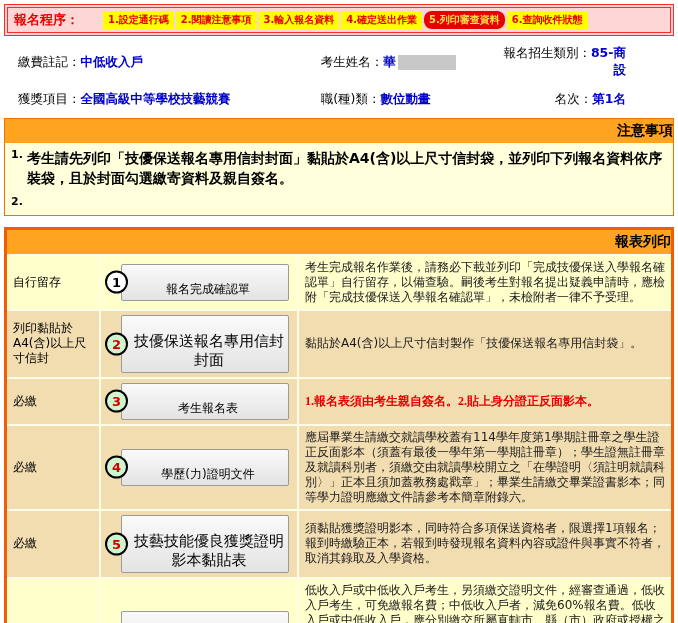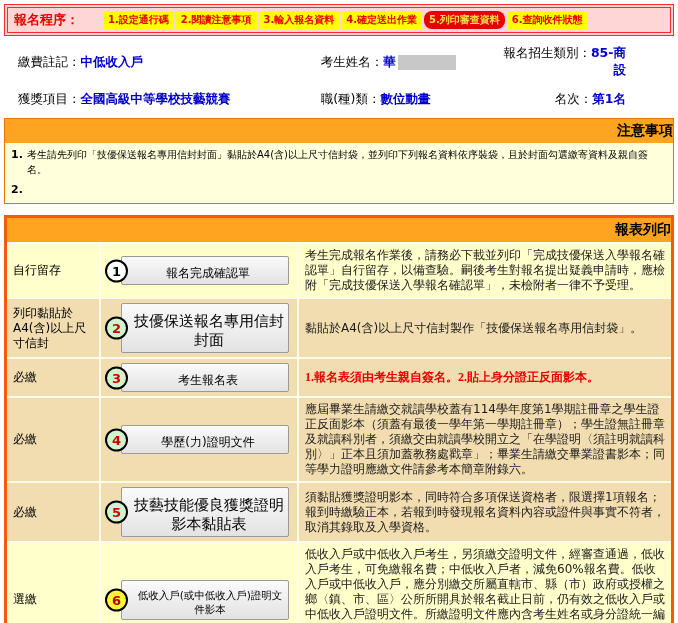--- a/index.html
+++ b/index.html
@@ -25,39 +25,39 @@
   .award-val { display:inline-block; max-width:152px; vertical-align:middle; text-align:left; }
   .redact { display:inline-block; width:58px; height:15px; background:#C8C8C8; vertical-align:middle; margin-left:2px; }
 
   
   .notice { margin:10px 0 0 0; border:1px solid #F07000; }
   .sec-header { background:#FFA421; text-align:right; font-weight:bold; font-size:14px; color:#000; padding:3px 0; }
   .notice-body { background:#FFFFDC; padding:5px 8px 7px 6px; }
   .n-item { display:flex; margin-bottom:6px; }
   .n-item:last-child { margin-bottom:0; }
   .n-num { font-weight:bold; font-size:11px; width:16px; flex:none; padding-top:0; }
-  .n-text { font-size:10px; font-weight:normal; line-height:1.45; }
+  .n-text { font-size:14px; font-weight:bold; line-height:1.45; }
   .n-text.red { color:#E60000; }
 
   
   .report { margin:11px 0 0 0; border:3px solid #F25C05; background:#FFFFCC; }
   .t-row { display:grid; grid-template-columns:92px 200px 1fr; border-top:2px solid #FFFDE8; }
   .t-row.bg-light > div { background:#FFFFCC; }
   .t-row.bg-wheat > div { background:#F2DDB1; }
   .cell { padding:4px 6px; font-size:12px; }
   .cell-cat { display:flex; align-items:center; line-height:1.25; }
   .cell-btn { position:relative; display:flex; align-items:center; padding:4px 8px 4px 20px; border-left:2px solid #FFFDE8; border-right:2px solid #FFFDE8; }
   .circle { position:absolute; left:4px; top:50%; transform:translateY(-50%); width:23px; height:23px;
             border:2px solid #000; border-radius:50%; background:#fff; color:#000; font-weight:bold;
             font-size:13px; display:flex; align-items:center; justify-content:center; z-index:2; }
   .circle.green { background:#CFF5CF; color:#D00000; }
   .circle.yellow { background:#FFF23A; color:#B00000; }
   .print-btn { width:100%; min-height:25px; background:linear-gradient(#FAFAFA,#E3E3E3);
                border:1px solid #9A9A9A; border-radius:2px; font-size:12px; color:#000;
-               font-family:inherit; cursor:pointer; padding:8px 2px 2px 8px; }
+               font-family:inherit; cursor:pointer; padding:16px 2px 2px 8px; }
   .print-btn.sm { font-size:15px; padding-left:10px; }
   .print-btn.xs { font-size:10.5px; padding-left:12px; }
   .cell-desc { line-height:15px; color:#1A1A1A; display:flex; flex-direction:column; justify-content:center; }
   .cell-desc.redbold { color:#E60000; font-weight:bold;font-family:Liberation Serif, serif; }
 </style>
 </head>
 <body>
 
 <div class="page">
 

